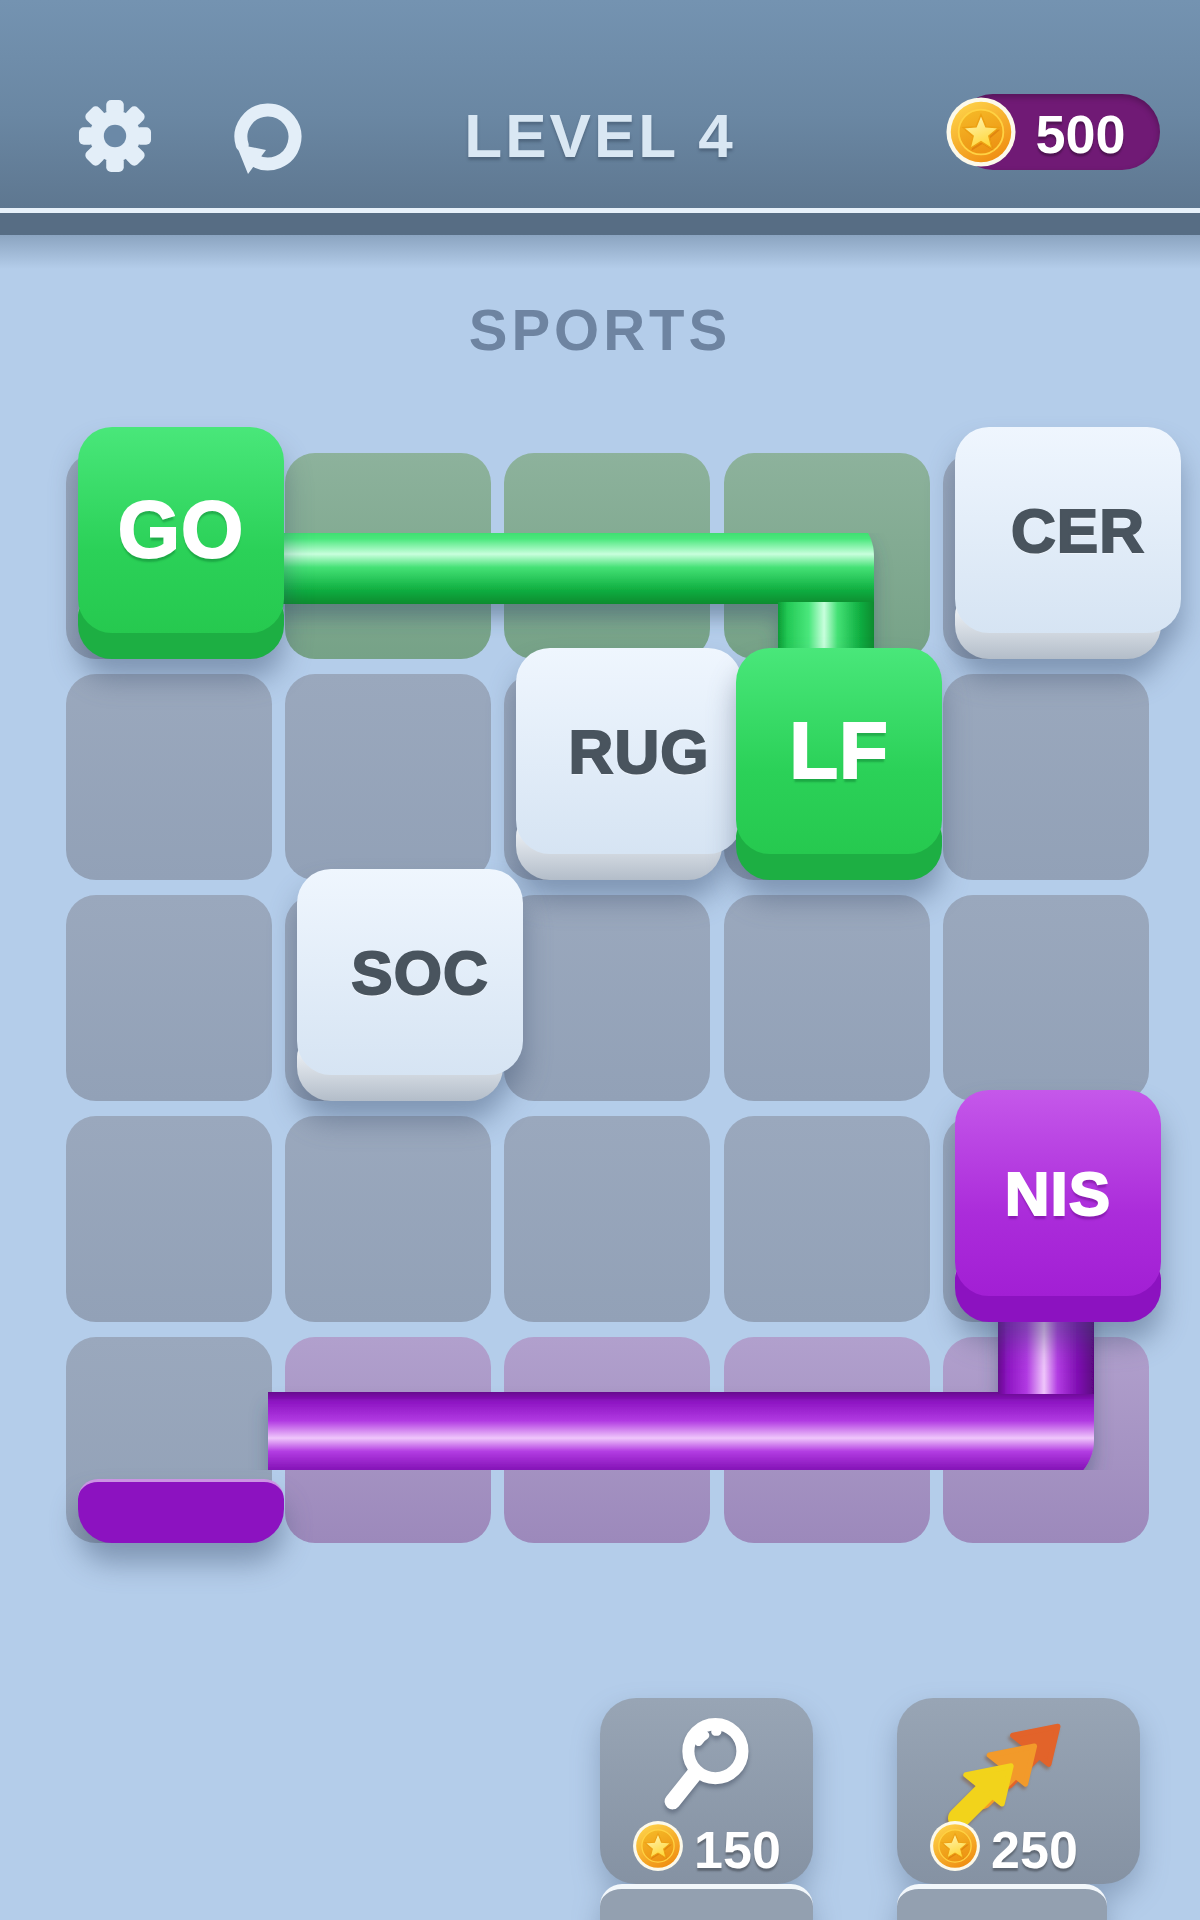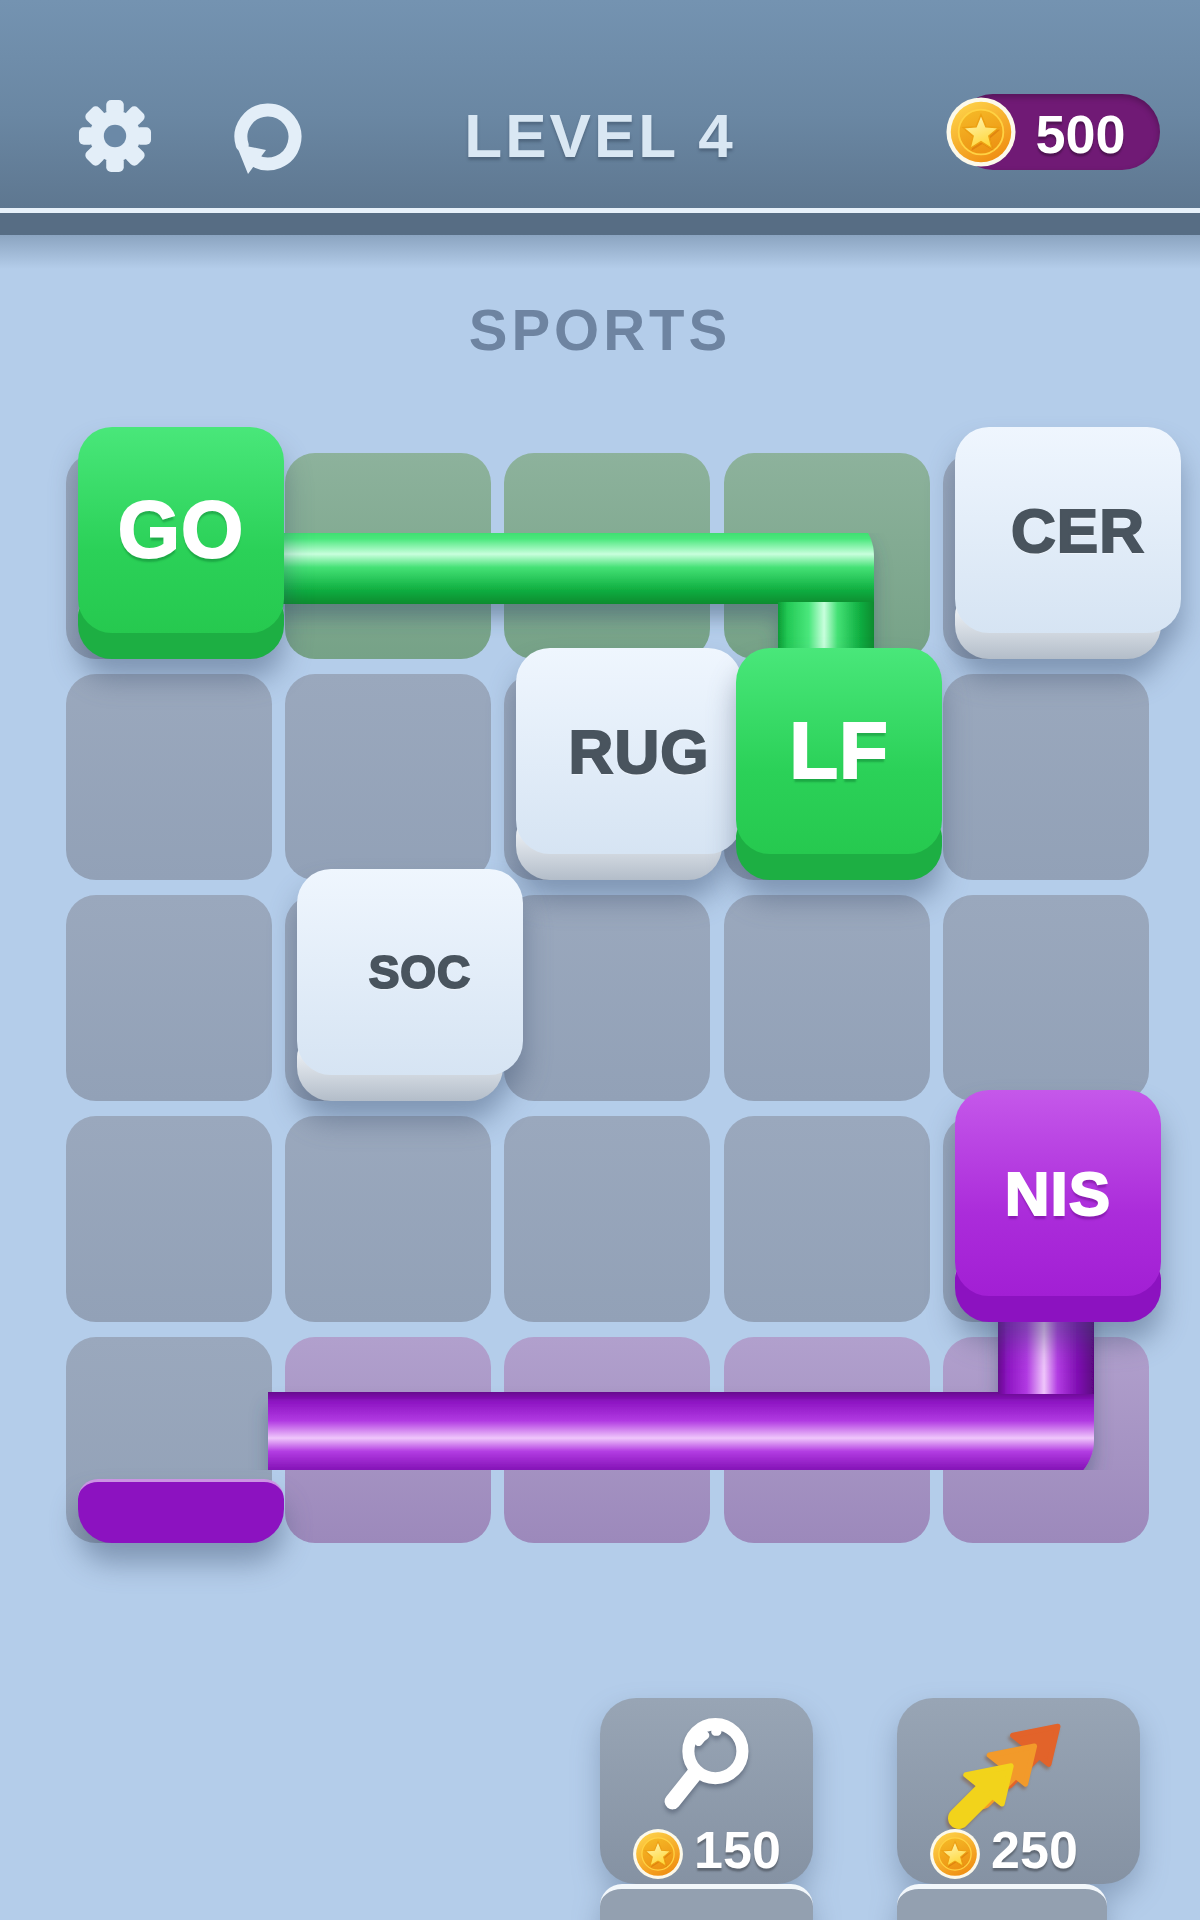--- a/index.html
+++ b/index.html
@@ -58,21 +58,21 @@
   .tile.light .tile-label{color:#49545e;text-shadow:0 2px 1px rgba(255,255,255,.5);}
 
   
   .action-btn{position:absolute;top:1698px;width:213px;height:252px;z-index:5;cursor:pointer;
     filter:drop-shadow(0 14px 14px rgba(65,85,115,.35));}
   .btn-lip{position:absolute;left:0;right:0;top:186px;height:66px;background:#93a0b0;
     border-radius:22px 22px 36px 36px;border-top:5px solid #f2f7fb;}
   .btn-face{position:absolute;left:0;top:0;width:213px;height:186px;border-radius:36px;
     background:linear-gradient(180deg,#98a5b5 0%,#8592a3 100%);}
   .btn-icon{position:absolute;left:0;top:14px;width:213px;display:flex;justify-content:center;}
-  .btn-cost{position:absolute;left:0;top:122px;width:213px;display:flex;align-items:flex-end;
+  .btn-cost{position:absolute;left:0;top:122px;width:213px;display:flex;align-items:flex-start;
     justify-content:center;gap:10px;}
   .btn-cost .coin-svg{width:52px;height:52px;}
   .btn-cost span{font-size:52px;font-weight:700;color:#ffffff;text-shadow:0 3px 2px rgba(0,0,0,.3);}
   .hidden-defs{position:absolute;width:0;height:0;overflow:hidden;}
 </style>
 </head>
 <body>
 
 <div class="screen">
 
@@ -243,21 +243,21 @@
       </div>
       <div class="tile green" style="left: 724px; top: 648px;">
         <div class="lip"></div>
         <div class="face">
           <span class="tile-label" style="font-size: 80px;">LF</span>
         </div>
       </div>
       <div class="tile light" style="left: 285px; top: 869px;">
         <div class="lip"></div>
         <div class="face">
-          <span class="tile-label" style="font-size: 46px;">SOC</span>
+          <span class="tile-label" style="font-size: 62px;">SOC</span>
         </div>
       </div>
       <div class="tile purple" style="left: 943px; top: 1090px;">
         <div class="lip"></div>
         <div class="face">
           <span class="tile-label" style="font-size: 62px;">NIS</span>
         </div>
       </div>
       <div class="tile purple" style="left: 66px; top: 1311px;">
         <div class="lip"></div>

